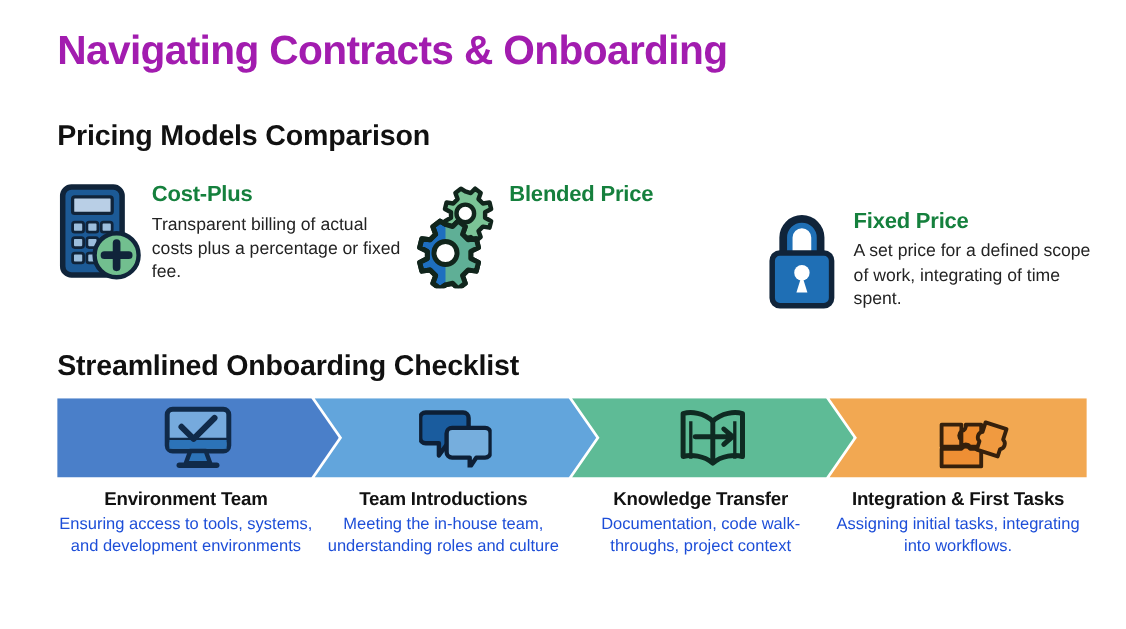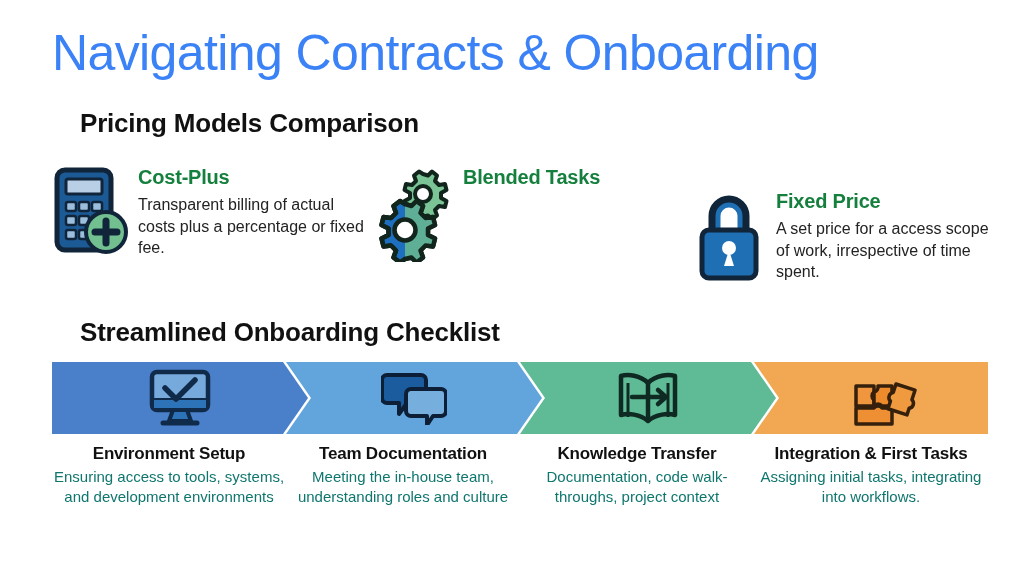--- a/index.html
+++ b/index.html
@@ -8,29 +8,28 @@
     background:#ffffff;
     font-family:"Liberation Sans", sans-serif;
     color:#1a1a1a;
     overflow:hidden;
     position:relative;
   }
   .page{position:relative;width:1024px;height:572px;}
 
   .main-title{
     position:absolute;left:52px;top:26px;
-    font-size:50px;font-weight:normal;letter-spacing:-0.6px;
-    color:#3b82f6;line-height:1.1;
+    font-size:37px;font-weight:bold;letter-spacing:-0.6px;
+    color:#a21caf;line-height:1.1;
   }
 
   .section-title{
     position:absolute;left:52px;
     font-size:26px;font-weight:bold;letter-spacing:-0.2px;
     color:#111111;
-    margin-left:28px;
   }
   #sec-pricing{top:108px;}
   #sec-onboarding{top:317px;}
 
   
   .pricing-row{position:absolute;left:52px;top:162px;width:940px;height:125px;}
   .p-card{position:absolute;top:0;display:flex;align-items:flex-start;}
   .p-card.c0{left:0;width:320px;}
   .p-card.c1{left:325px;width:310px;}
   .p-card.c2{left:638px;width:305px;margin-top:24px;}
@@ -43,21 +42,21 @@
   
   .band{position:absolute;left:52px;top:362px;width:936px;height:72px;}
   .chev{position:absolute;top:0;height:72px;}
   .chev svg{display:block;}
   .chev .ico{position:absolute;top:0;left:0;width:100%;height:72px;display:flex;align-items:center;justify-content:center;}
 
   
   .captions{position:absolute;left:52px;top:444px;width:936px;height:100px;}
   .cap{position:absolute;top:0;width:234px;text-align:center;}
   .cap-title{font-size:17px;font-weight:bold;color:#111;letter-spacing:-0.2px;margin-bottom:3px;}
-  .cap-desc{font-size:15px;line-height:1.3;color:#0f766e;}
+  .cap-desc{font-size:15px;line-height:1.3;color:#1d4ed8;}
 </style>
 </head>
 <body>
 
 <div class="page">
 
   <div class="main-title">Navigating Contracts &amp; Onboarding</div>
 
   <div class="section-title" id="sec-pricing">Pricing Models Comparison</div>
 
@@ -96,37 +95,37 @@
           </g>
           <g transform="translate(28,62)">
             <path d="M0,-26 L6.5,-24 L11.5,-29 L18,-24 L15.5,-17 L20.5,-12 L28,-13 L30,-5 L23,-1.5 L23,5 L30,8.5 L28,16.5 L20.5,15.5 L15.5,20.5 L18,27.5 L11.5,32.5 L6.5,27.5 L0,29 L-5,32.5 L-11.5,27.5 L-9,20.5 L-14,15.5 L-21.5,16.5 L-23.5,8.5 L-16.5,5 L-16.5,-1.5 L-23.5,-5 L-21.5,-13 L-14,-12 L-9,-17 L-11.5,-24 L-5,-29 Z" fill="#1E6FBF" stroke="#11251C" stroke-width="4.5" stroke-linejoin="round"></path>
             <path d="M0,-26 L6.5,-24 L11.5,-29 L18,-24 L15.5,-17 L20.5,-12 L28,-13 L30,-5 L23,-1.5 L23,5 L30,8.5 L28,16.5 L20.5,15.5 L15.5,20.5 L18,27.5 L11.5,32.5 L6.5,27.5 L0,29 Z" fill="#6BBB8E" opacity="0.85"></path>
             <path d="M0,-26 L6.5,-24 L11.5,-29 L18,-24 L15.5,-17 L20.5,-12 L28,-13 L30,-5 L23,-1.5 L23,5 L30,8.5 L28,16.5 L20.5,15.5 L15.5,20.5 L18,27.5 L11.5,32.5 L6.5,27.5 L0,29 L-5,32.5 L-11.5,27.5 L-9,20.5 L-14,15.5 L-21.5,16.5 L-23.5,8.5 L-16.5,5 L-16.5,-1.5 L-23.5,-5 L-21.5,-13 L-14,-12 L-9,-17 L-11.5,-24 L-5,-29 Z" fill="none" stroke="#11251C" stroke-width="4.5" stroke-linejoin="round"></path>
             <circle cx="0" cy="0" r="10.5" fill="#ffffff" stroke="#11251C" stroke-width="4.5"></circle>
           </g>
         </svg>
       </div>
       <div class="p-text">
-        <div class="p-title">Blended Tasks</div>
+        <div class="p-title">Blended Price</div>
       </div>
     </div>
 
     <div class="p-card c2">
       <div class="p-icon">
         <svg width="70" height="96" viewBox="0 0 70 96">
           <path d="M20 42 L20 26 a15 15 0 0 1 30 0 L50 42" fill="none" stroke="#10243A" stroke-width="11" stroke-linecap="butt"></path>
           <path d="M24 42 L24 26 a11 11 0 0 1 22 0 L46 42" fill="none" stroke="#1F6FB5" stroke-width="5"></path>
           <rect x="8" y="40" width="54" height="48" rx="7" fill="#1F6FB5" stroke="#10243A" stroke-width="5"></rect>
           <circle cx="35" cy="58" r="7" fill="#ffffff"></circle>
           <path d="M35 60 L30 76 L40 76 Z" fill="#ffffff"></path>
         </svg>
       </div>
       <div class="p-text">
         <div class="p-title">Fixed Price</div>
-        <div class="p-desc">A set price for a access scope of work, irrespective of time spent.</div>
+        <div class="p-desc">A set price for a defined scope of work, integrating of time spent.</div>
       </div>
     </div>
 
   </div>
 
   <div class="section-title" id="sec-onboarding">Streamlined Onboarding Checklist</div>
 
   <div class="band">
 
     <div class="chev" style="left:0px;width:256px;">
@@ -184,25 +183,25 @@
             <path d="M0 0 H20 V10 a5 5 0 0 1 0 9 V26 H0 V18 a5 5 0 0 1 0 -9 Z" fill="#F09A40" stroke="#35200C" stroke-width="3.5" stroke-linejoin="round"></path>
           </g>
         </svg>
       </div>
     </div>
 
   </div>
 
   <div class="captions">
     <div class="cap" style="left:0px;">
-      <div class="cap-title">Environment Setup</div>
+      <div class="cap-title">Environment Team</div>
       <div class="cap-desc">Ensuring access to tools, systems, and development environments</div>
     </div>
     <div class="cap" style="left:234px;">
-      <div class="cap-title">Team Documentation</div>
+      <div class="cap-title">Team Introductions</div>
       <div class="cap-desc">Meeting the in-house team, understanding roles and culture</div>
     </div>
     <div class="cap" style="left:702px;">
       <div class="cap-title">Integration &amp; First Tasks</div>
       <div class="cap-desc">Assigning initial tasks, integrating into workflows.</div>
     </div>
     <div class="cap" style="left:468px;">
       <div class="cap-title">Knowledge Transfer</div>
       <div class="cap-desc">Documentation, code walk-throughs, project context</div>
     </div>

